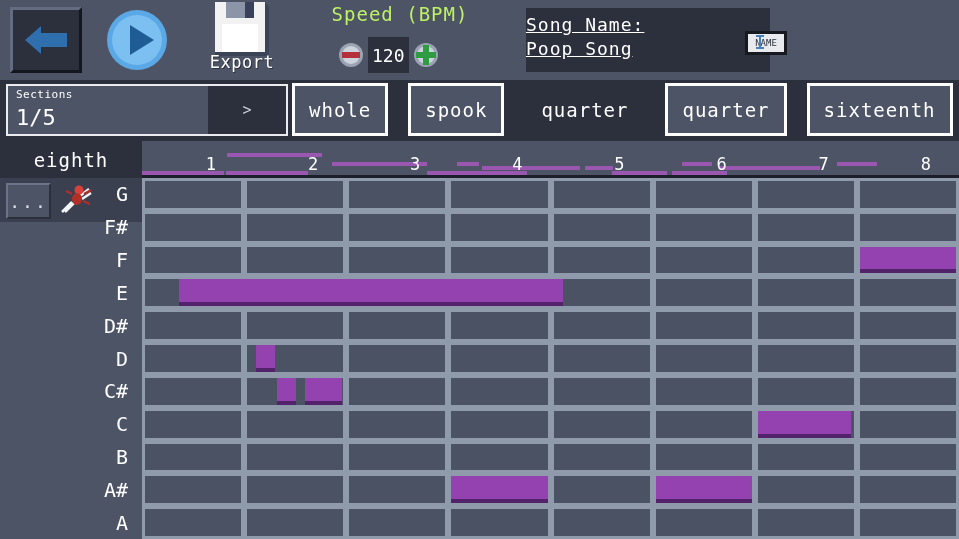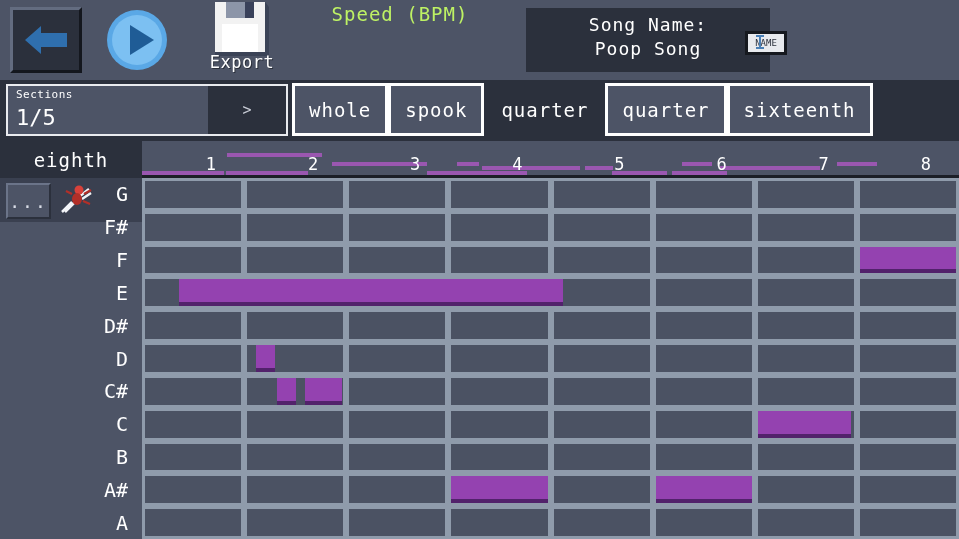--- a/index.html
+++ b/index.html
@@ -57,22 +57,23 @@
     color: #ffffff; font-size: 18px;
     display: flex; align-items: center; justify-content: center;
     padding: 0 4px; cursor: pointer;
   }
 
   .song-panel {
     position: absolute; left: 526px; top: 8px; width: 244px; height: 64px;
     background: #2b303c; cursor: pointer;
   }
   .song-label, .song-value {
-    width: 100%; text-align: center; color: #ffffff; font-size: 18px;
+    width: 100%; text-align: left; color: #ffffff; font-size: 18px;
     letter-spacing: 1px;
+    text-decoration: underline;
   }
   .song-label { margin-top: 6px; }
   .song-value { margin-top: 3px; }
 
   .name-btn {
     position: absolute; left: 745px; top: 31px; width: 42px; height: 24px;
     background: #2b303c;
     border: 3px solid #16191f;
     display: flex; align-items: center; justify-content: center;
     cursor: pointer;
@@ -110,21 +111,21 @@
     position: absolute; left: 8px; top: 19px;
     color: #ffffff; font-size: 22px;
   }
   .sections-next {
     position: absolute; right: 0px; top: 0px; width: 78px; height: 48px;
     background: #2b303c; color: #c8ccd6; font-size: 15px;
     display: flex; align-items: center; justify-content: center;
     cursor: pointer;
   }
 
-  .dur-btns { position: absolute; left: 292px; top: 3px; height: 55px; display: flex; gap: 0; }
+  .dur-btns { position: absolute; left: 292px; top: 3px; height: 55px; display: flex; gap: 20px; }
   .dur-btn {
     height: 53px; background: #4d5466; border: 3px solid #ffffff;
     display: flex; align-items: center; justify-content: center;
     color: #ffffff; font-size: 19px; letter-spacing: 1px;
     padding: 0 14px; cursor: pointer;
   }
   .dur-btn.selected { background: #2b303c; border-color: #2b303c; }
 
   
   #trackbar { position: absolute; left: 0; top: 141px; width: 959px; height: 37px; }
@@ -210,20 +211,38 @@
         <path d="M0 50 L50 50 L54 54 L0 54 Z" fill="#3b4356"></path>
         <rect x="11" y="0" width="28" height="16" fill="#8c95a8"></rect>
         <rect x="30" y="0" width="9" height="16" fill="#39415a"></rect>
         <rect x="7" y="22" width="36" height="28" fill="#ffffff"></rect>
       </svg>
       <div class="export-label">Export</div>
     </div>
 
     <div class="speed-group">
       <div class="speed-title">Speed (BPM)</div>
+      <div class="speed-row">
+        <div class="round-btn">
+          <svg viewBox="0 0 26 26" width="26" height="26">
+            <circle cx="13" cy="13" r="12" fill="#9aa3b2"></circle>
+            <circle cx="13" cy="13" r="9" fill="#cdd3dc"></circle>
+            <rect x="4" y="10" width="18" height="6" fill="#b5303c"></rect>
+          </svg>
+        </div>
+        <div class="bpm-box">120</div>
+        <div class="round-btn">
+          <svg viewBox="0 0 26 26" width="26" height="26">
+            <circle cx="13" cy="13" r="12" fill="#9aa3b2"></circle>
+            <circle cx="13" cy="13" r="9" fill="#cdd3dc"></circle>
+            <rect x="3" y="10" width="20" height="6" fill="#2f9b43"></rect>
+            <rect x="10" y="3" width="6" height="20" fill="#2f9b43"></rect>
+          </svg>
+        </div>
+      </div>
     </div>
 
     <div class="song-panel">
       <div class="song-label">Song Name:</div>
       <div class="song-value">Poop Song</div>
     </div>
 
     <div class="name-btn">
       <div class="inner">
         <span>NAME</span>

